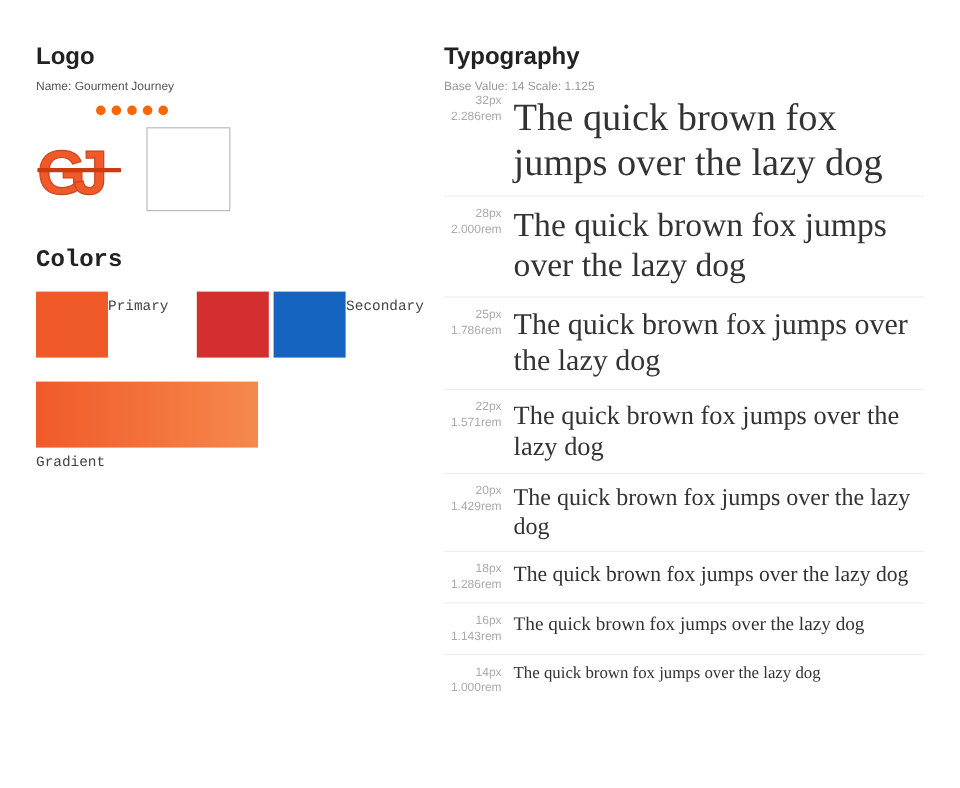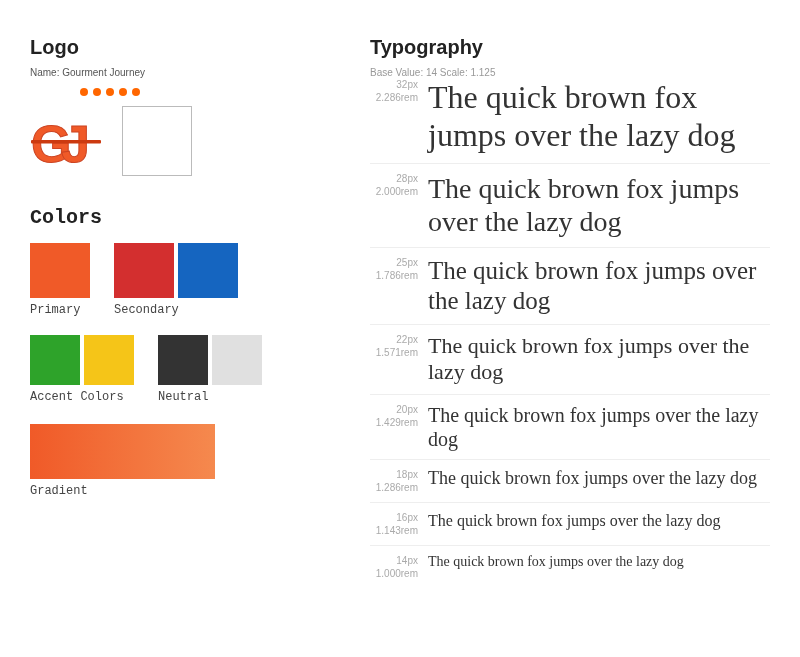--- a/index.html
+++ b/index.html
@@ -79,21 +79,21 @@
     }
 
     
     .colors-section {
       margin-top: 10px;
       font-family: Liberation Mono, monospace;
     }
 
     .color-group {
       display: flex;
-      flex-direction: column;
+      flex-direction: row;
     }
 
     .color-box {
       width: 60px;
       height: 55px;
     }
 
     .color-box-sm {
       width: 50px;
       height: 50px;
@@ -221,36 +221,20 @@
       </div>
       <div class="color-group">
         <div class="color-pair">
           <div class="color-box secondary-red"></div>
           <div class="color-box secondary-blue"></div>
         </div>
         <div class="color-label">Secondary</div>
       </div>
     </div>
 
-    <div style="display:flex; gap:24px; margin-top:18px; align-items:flex-end;">
-      <div class="color-group">
-        <div class="color-pair">
-          <div class="color-box-sm accent-green"></div>
-          <div class="color-box-sm accent-yellow"></div>
-        </div>
-        <div class="color-label">Accent Colors</div>
-      </div>
-      <div class="color-group">
-        <div class="color-pair">
-          <div class="color-box-sm neutral-dark"></div>
-          <div class="color-box-sm neutral-light"></div>
-        </div>
-        <div class="color-label">Neutral</div>
-      </div>
-    </div>
 
     <div class="gradient-section">
       <div class="gradient-box"></div>
       <div class="color-label">Gradient</div>
     </div>
 
   </div>
 </div>
 
 <div class="right-panel">

